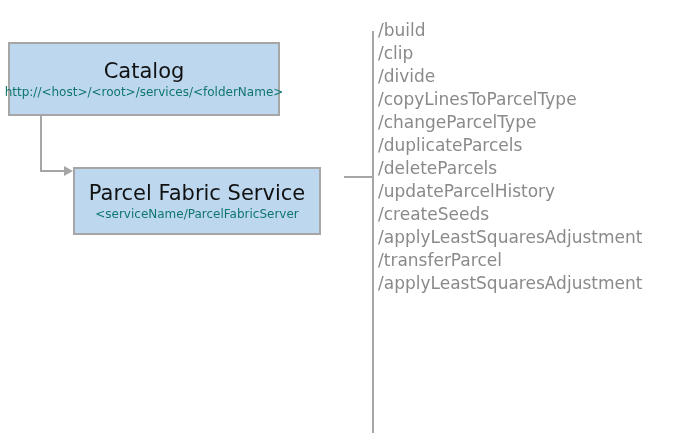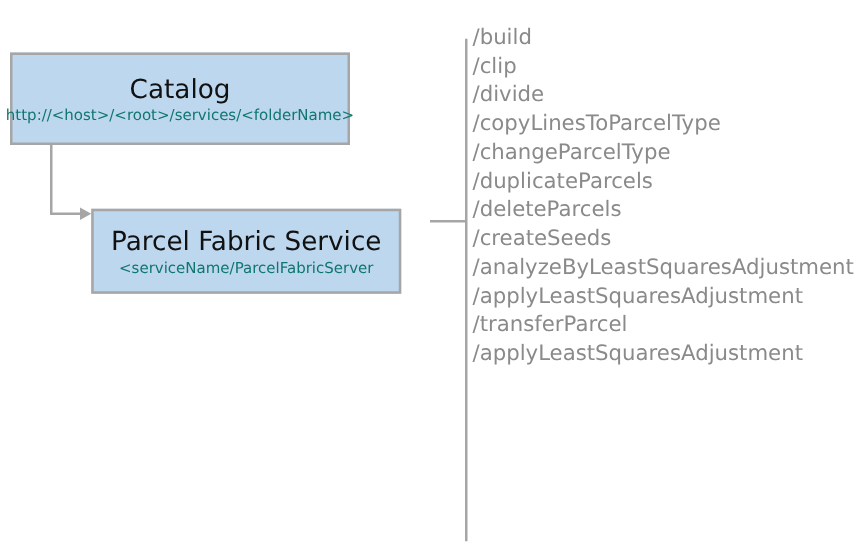--- a/index.html
+++ b/index.html
@@ -126,20 +126,20 @@
   <div class="line divider"></div>
 
   <div class="endpoint-list">
       <div class="endpoint">/build</div>
       <div class="endpoint">/clip</div>
       <div class="endpoint">/divide</div>
       <div class="endpoint">/copyLinesToParcelType</div>
       <div class="endpoint">/changeParcelType</div>
       <div class="endpoint">/duplicateParcels</div>
       <div class="endpoint">/deleteParcels</div>
+      <div class="endpoint">/updateParcelHistory</div>
       <div class="endpoint">/createSeeds</div>
-      <div class="endpoint">/analyzeByLeastSquaresAdjustment</div>
       <div class="endpoint">/applyLeastSquaresAdjustment</div>
       <div class="endpoint">/transferParcel</div>
       <div class="endpoint">/applyLeastSquaresAdjustment</div>
     </div>
 
 </div>
 
 </body></html>

